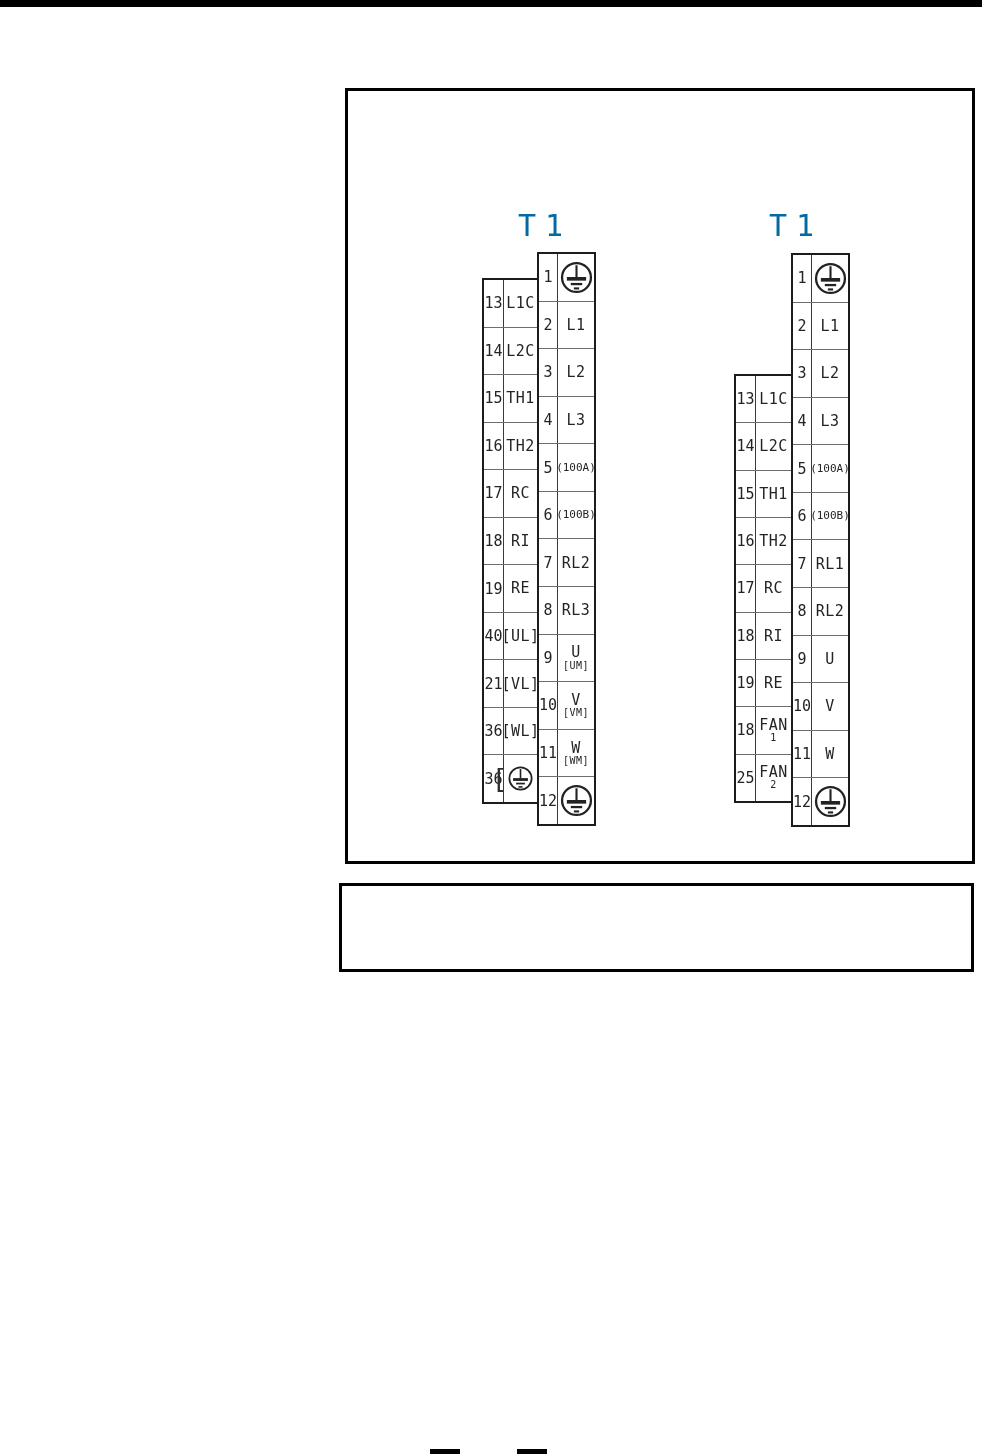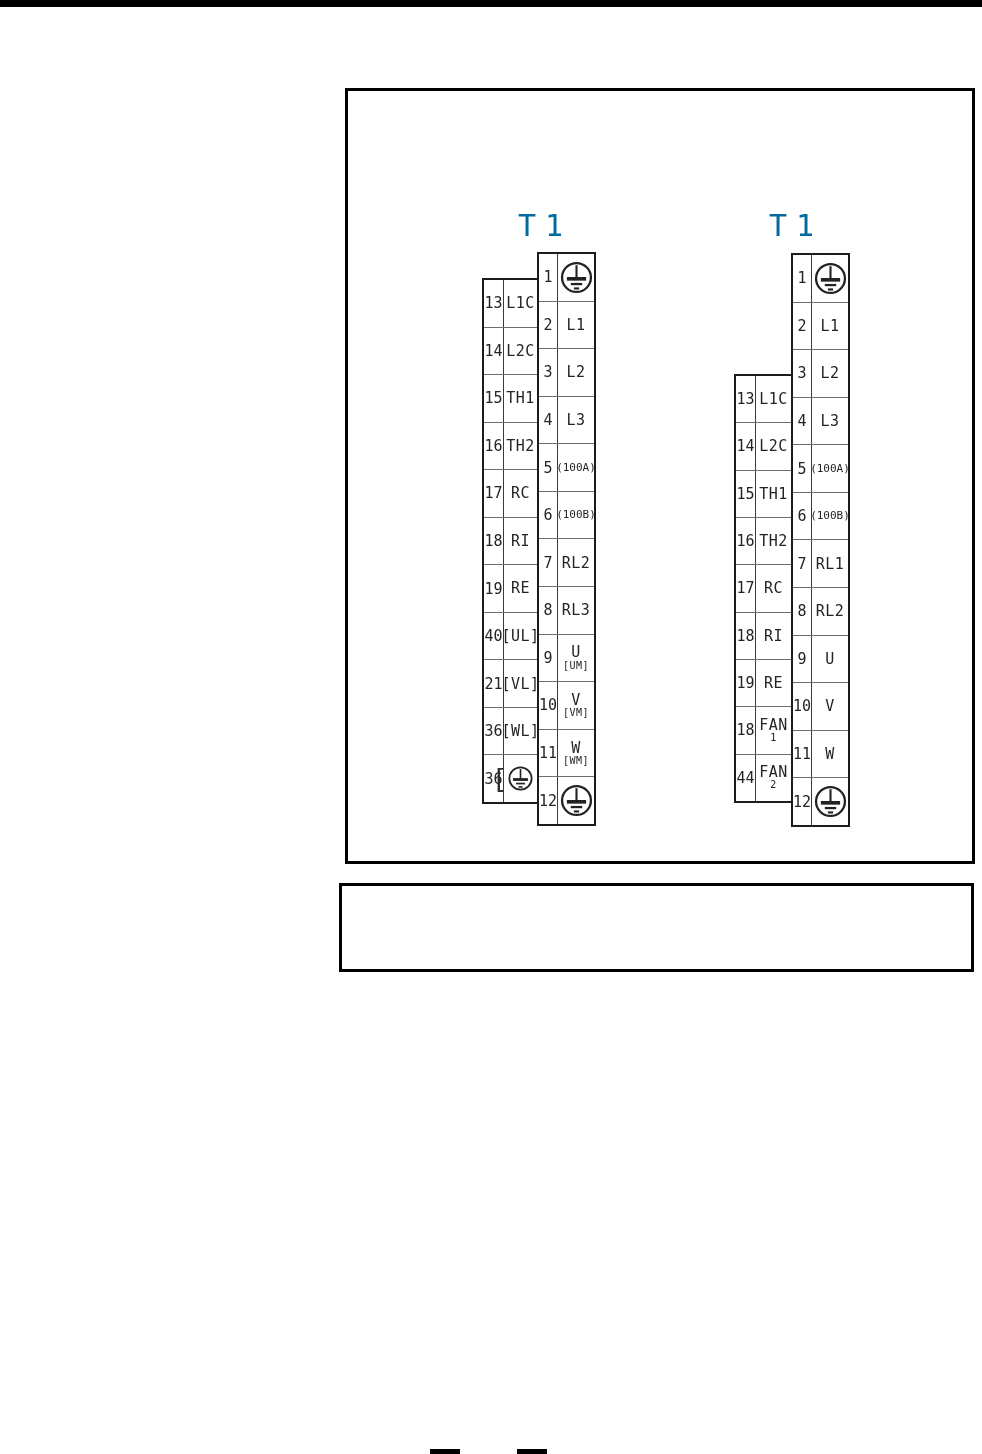--- a/index.html
+++ b/index.html
@@ -277,21 +277,21 @@
       </div>
     </div>
     <div class="trow">
       <div class="tnum">18</div>
       <div class="tlabel">
         <div>FAN</div>
         <div class="sub">1</div>
       </div>
     </div>
     <div class="trow">
-      <div class="tnum">44</div>
+      <div class="tnum">25</div>
       <div class="tlabel">
         <div>FAN</div>
         <div class="sub">2</div>
       </div>
     </div>
   </div>
 
 <div class="tcol pos-right-main">
     <div class="trow">
       <div class="tnum">1</div>

